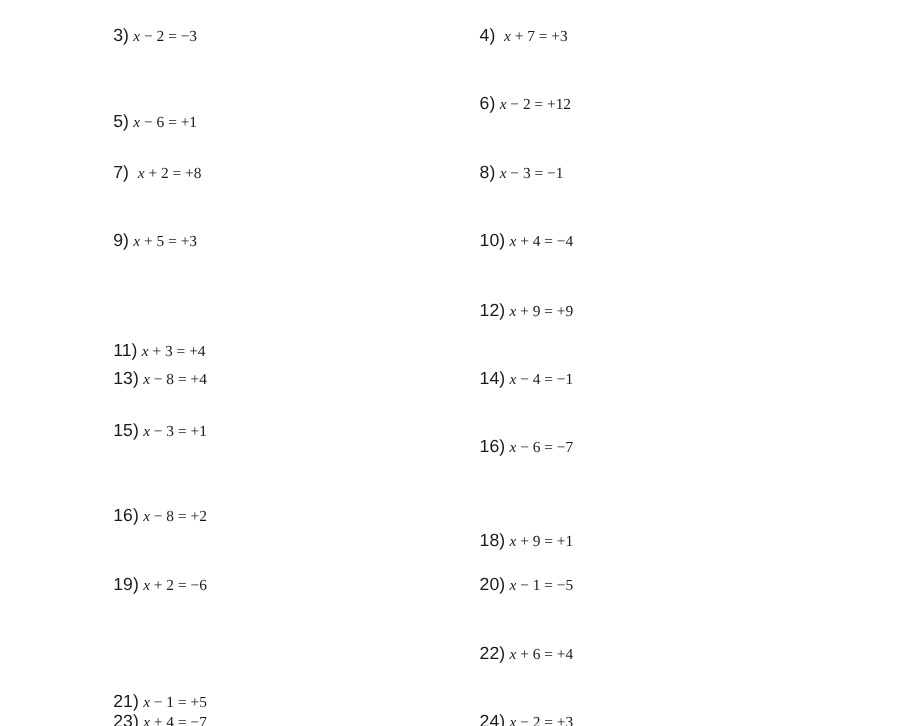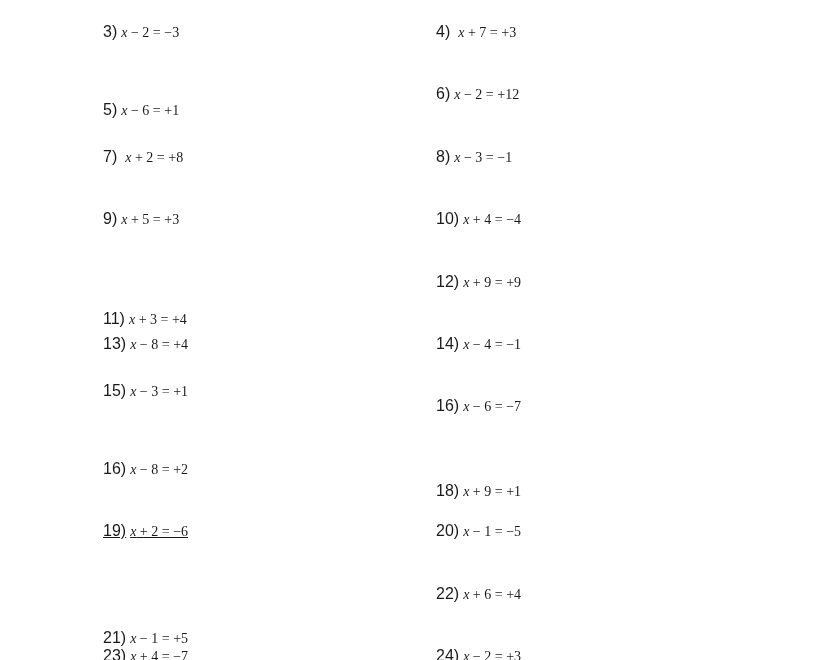--- a/index.html
+++ b/index.html
@@ -97,21 +97,21 @@
     <span class="num">16)</span><span class="eq"><span class="var">x</span><span> − 6 = −7</span></span>
   </div>
 
   <div class="problem" style="left:103px; top:458px;">
     <span class="num">16)</span><span class="eq"><span class="var">x</span><span> − 8 = +2</span></span>
   </div>
   <div class="problem" style="left:436px; top:480px;">
     <span class="num">18)</span><span class="eq"><span class="var">x</span><span> + 9 = +1</span></span>
   </div>
 
-  <div class="problem" style="left:103px; top:520px;text-decoration:underline;">
+  <div class="problem" style="left:103px; top:520px;">
     <span class="num">19)</span><span class="eq"><span class="var">x</span><span> + 2 = −6</span></span>
   </div>
   <div class="problem" style="left:436px; top:520px;">
     <span class="num">20)</span><span class="eq"><span class="var">x</span><span> − 1 = −5</span></span>
   </div>
 
   <div class="problem" style="left:103px; top:583px;margin-top:44px;">
     <span class="num">21)</span><span class="eq"><span class="var">x</span><span> − 1 = +5</span></span>
   </div>
   <div class="problem" style="left:436px; top:583px;text-align:center;">

